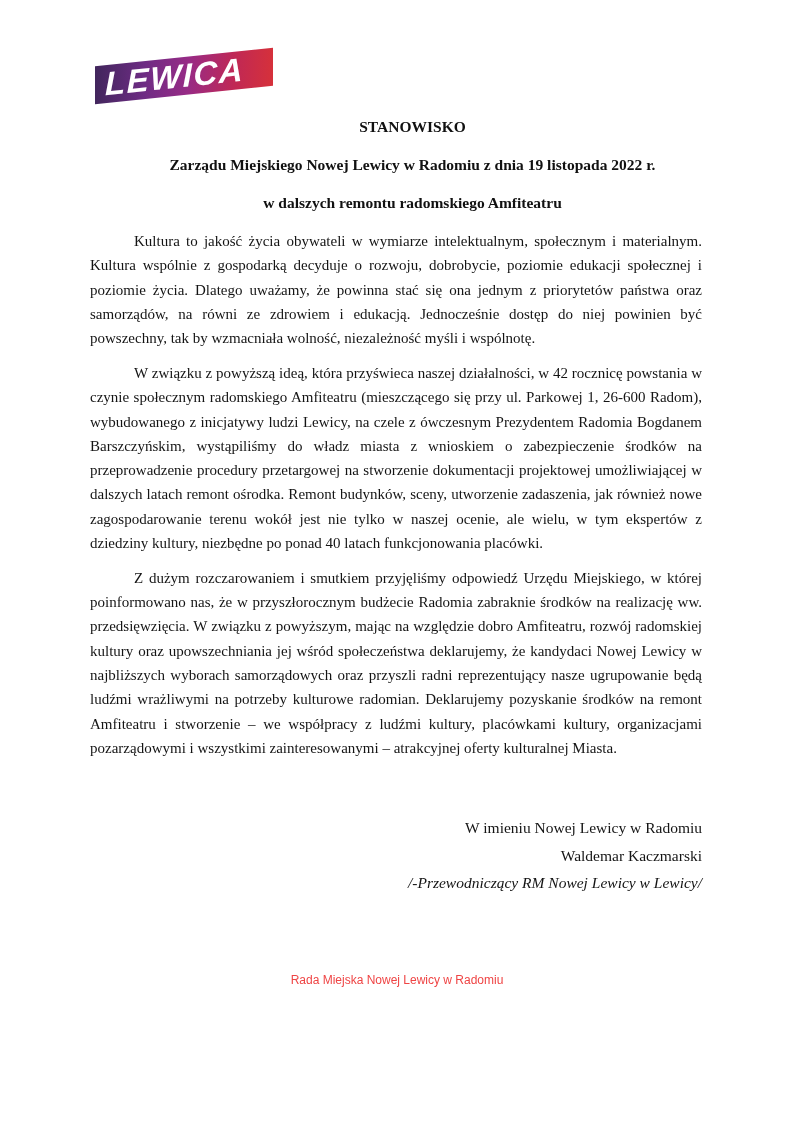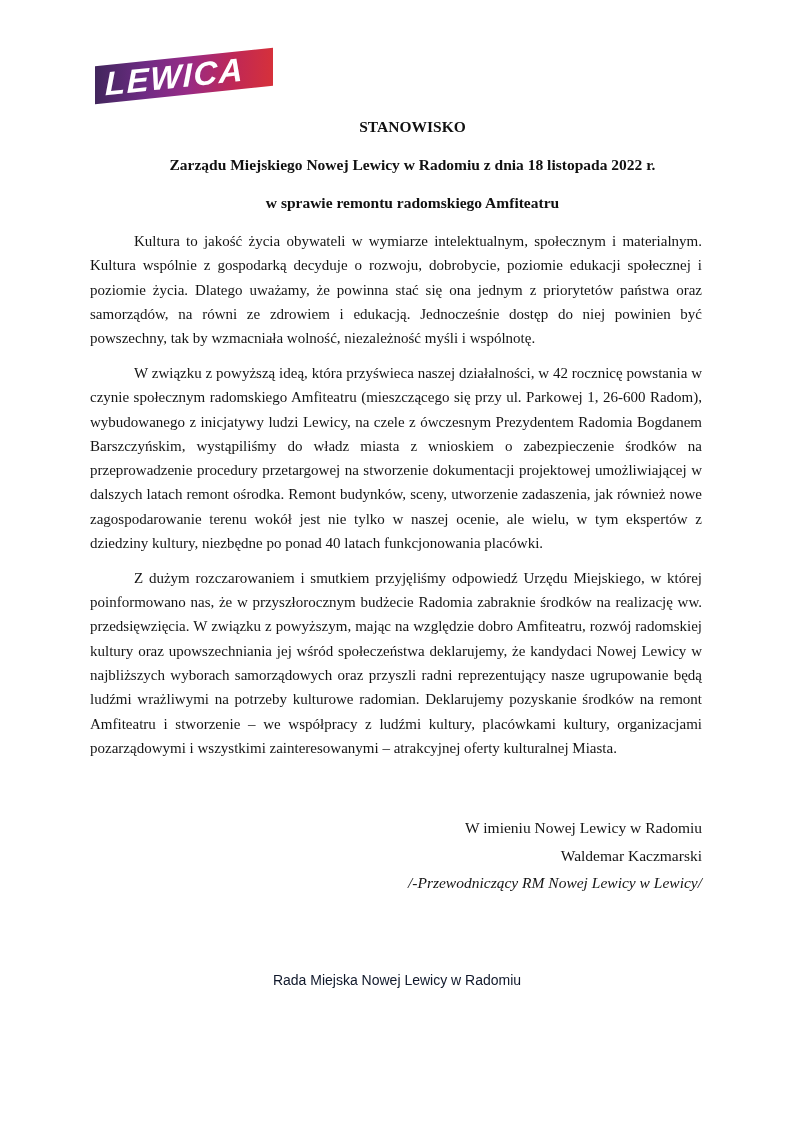--- a/index.html
+++ b/index.html
@@ -79,40 +79,40 @@
     color: #141414;
   }
   .signature .sig-role {
     font-style: italic;
   }
   
   .footer {
     margin-top: 74px;
     text-align: center;
     font-family: "Liberation Sans", "DejaVu Sans", sans-serif;
-    font-size: 14px;
+    font-size: 12px;
     line-height: 19.8px;
-    color: #0f172a;
+    color: #ef4444;
   }
 </style>
 </head>
 <body>
 
 <div class="page">
 
   <div class="logo-wrap">
     <div class="logo">
       <span class="logo-text">LEWICA</span>
     </div>
   </div>
 
   <div class="headings">
     <h1>STANOWISKO</h1>
-    <h2>Zarządu Miejskiego Nowej Lewicy w Radomiu z dnia 18 listopada 2022 r.</h2>
-    <h3>w sprawie  remontu radomskiego Amfiteatru</h3>
+    <h2>Zarządu Miejskiego Nowej Lewicy w Radomiu z dnia 19 listopada 2022 r.</h2>
+    <h3>w dalszych  remontu radomskiego Amfiteatru</h3>
   </div>
 
   <div class="doc-body">
     <p>Kultura to jakość życia obywateli w wymiarze intelektualnym, społecznym i materialnym. Kultura wspólnie z gospodarką decyduje o rozwoju, dobrobycie, poziomie edukacji społecznej i poziomie życia. Dlatego uważamy, że powinna stać się ona jednym z priorytetów państwa oraz samorządów, na równi ze zdrowiem i edukacją. Jednocześnie dostęp do niej powinien być powszechny, tak by wzmacniała wolność, niezależność myśli i wspólnotę.</p>
     <p>W związku z powyższą ideą, która przyświeca naszej działalności, w 42 rocznicę powstania w czynie społecznym radomskiego Amfiteatru (mieszczącego się przy ul. Parkowej 1, 26-600 Radom), wybudowanego z inicjatywy ludzi Lewicy, na czele z ówczesnym Prezydentem Radomia Bogdanem Barszczyńskim, wystąpiliśmy do władz miasta z wnioskiem o zabezpieczenie środków na przeprowadzenie procedury przetargowej na stworzenie dokumentacji projektowej umożliwiającej w dalszych latach remont ośrodka. Remont budynków, sceny, utworzenie zadaszenia, jak również nowe zagospodarowanie terenu wokół jest nie tylko w naszej ocenie, ale wielu, w tym ekspertów z dziedziny kultury, niezbędne po ponad 40 latach funkcjonowania placówki.</p>
     <p>Z dużym rozczarowaniem i smutkiem przyjęliśmy odpowiedź Urzędu Miejskiego, w której poinformowano nas, że w przyszłorocznym budżecie Radomia zabraknie środków na realizację ww. przedsięwzięcia. W związku z powyższym, mając na względzie dobro Amfiteatru, rozwój radomskiej kultury oraz upowszechniania jej wśród społeczeństwa deklarujemy, że kandydaci Nowej Lewicy w najbliższych wyborach samorządowych oraz przyszli radni reprezentujący nasze ugrupowanie będą ludźmi wrażliwymi na potrzeby kulturowe radomian. Deklarujemy pozyskanie środków na remont Amfiteatru i stworzenie – we współpracy z ludźmi kultury, placówkami kultury, organizacjami pozarządowymi i wszystkimi zainteresowanymi – atrakcyjnej oferty kulturalnej Miasta.</p>
   </div>
 
   <div class="signature">
     <div class="sig-onbehalf">W imieniu Nowej Lewicy w Radomiu</div>

